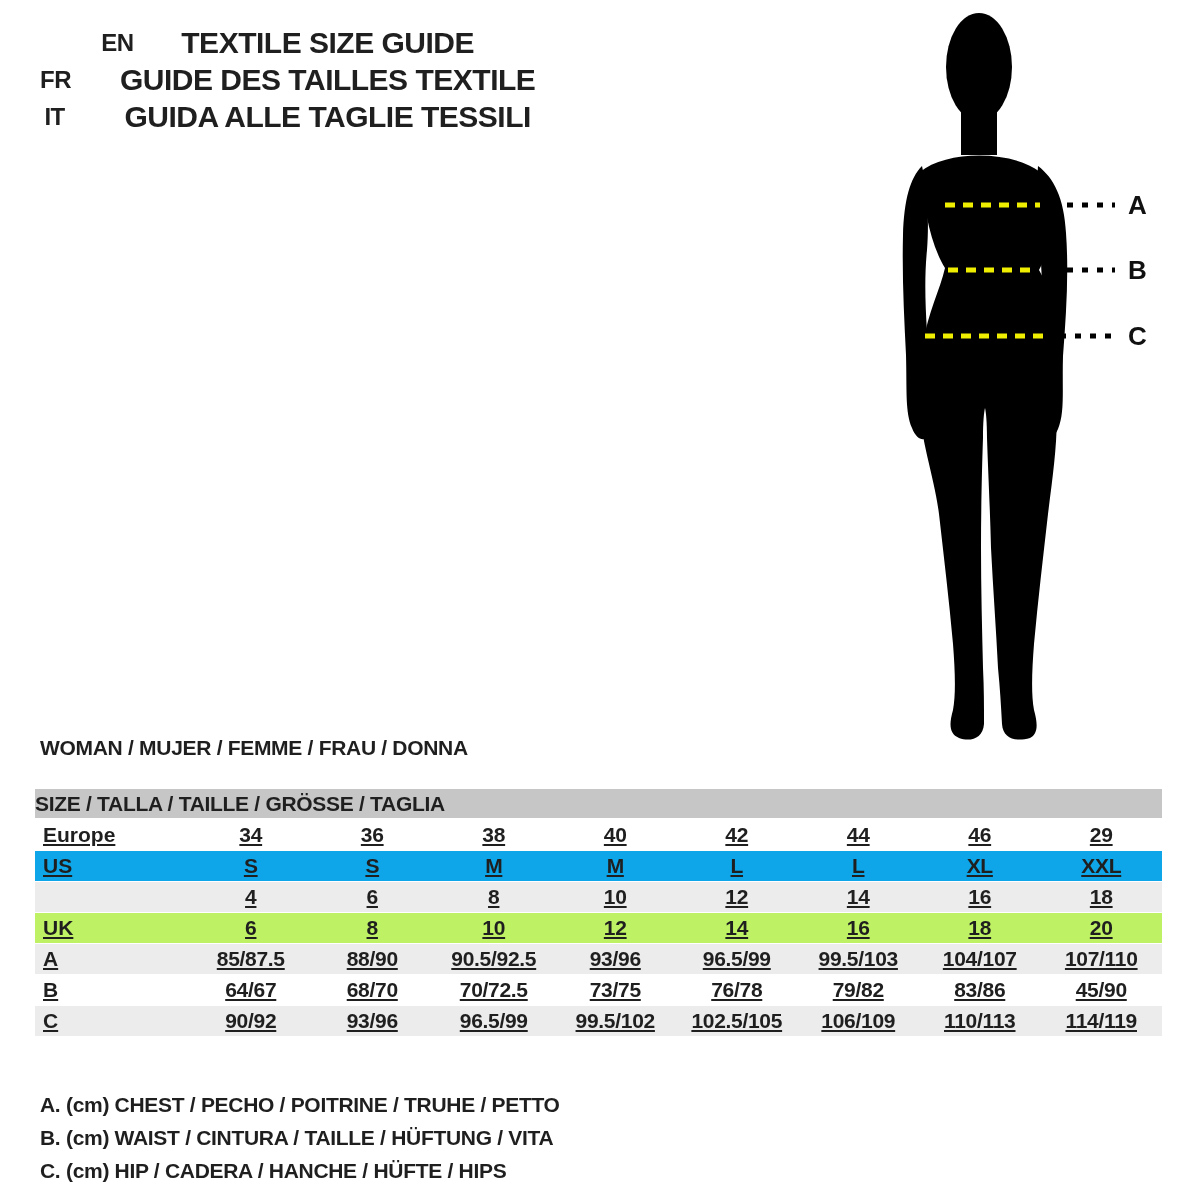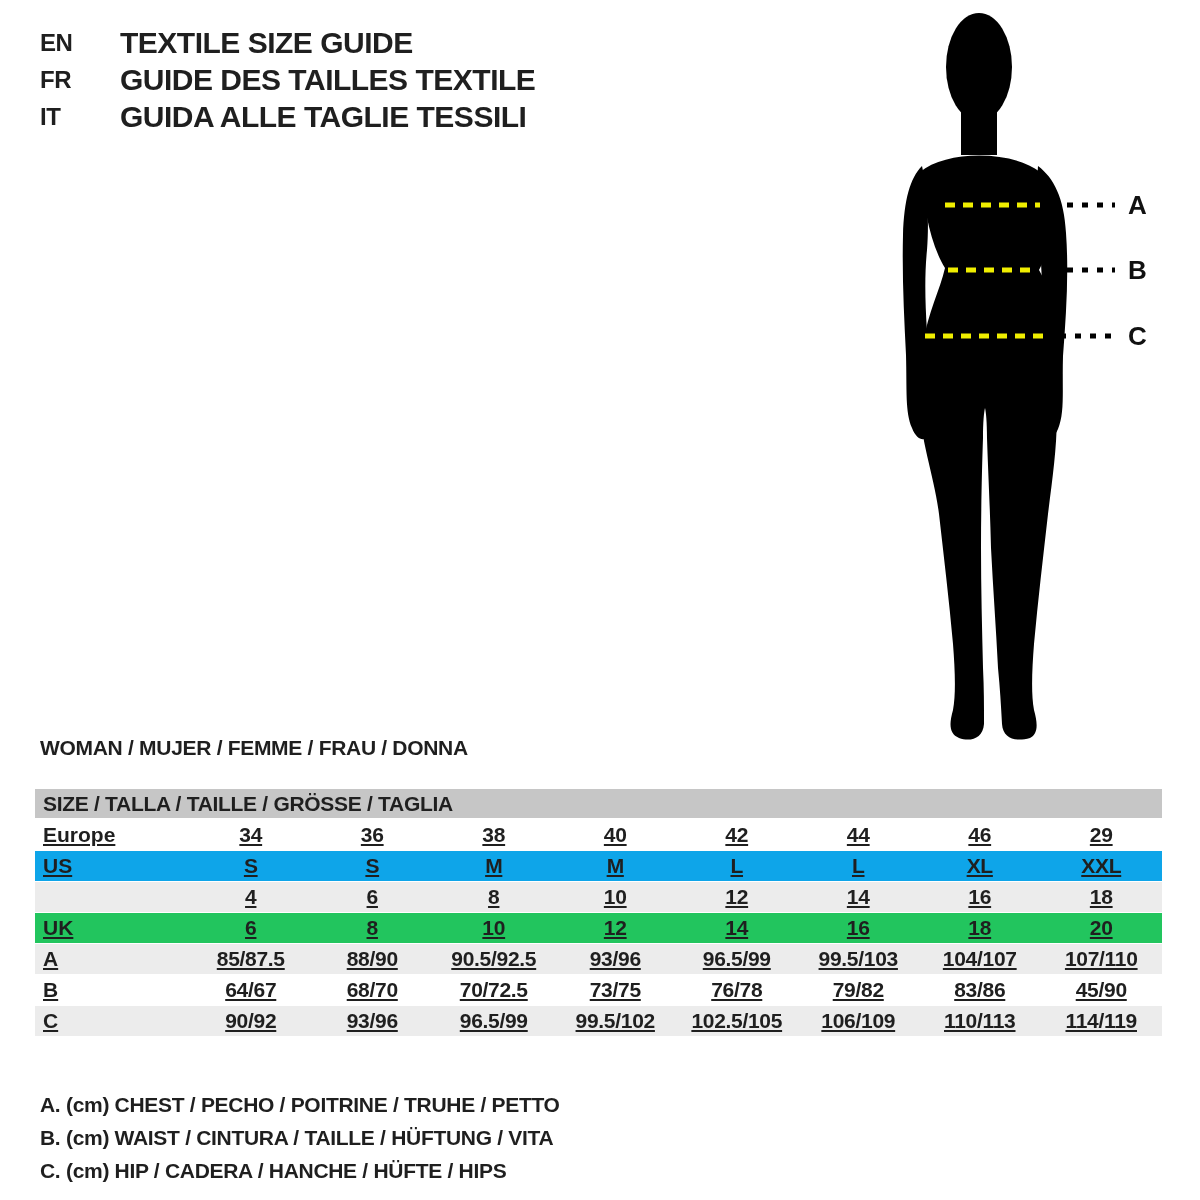--- a/index.html
+++ b/index.html
@@ -2,32 +2,32 @@
 <html><head>
 <meta charset="utf-8">
 <style>
   html,body{margin:0;padding:0;background:#fff;}
   .canvas{
     position:relative;width:1200px;height:1200px;background:#fff;overflow:hidden;
     font-family:"Liberation Sans", sans-serif;color:#1f1f1f;
   }
   
   .lang-list{position:absolute;left:40px;top:24px;}
-  .lang-row{display:flex;height:37px;align-items:center;}
+  .lang-row{display:flex;height:37px;align-items:center;justify-content:center;}
   .lang-code{width:80px;font-weight:bold;font-size:24px;letter-spacing:-0.5px;}
   .lang-label{font-weight:bold;font-size:30px;letter-spacing:-0.5px;white-space:nowrap;}
   
   .figure-wrap{position:absolute;left:860px;top:0;width:320px;height:760px;}
   .figure-wrap svg{display:block;}
   .marker-label{font-family:"Liberation Sans", sans-serif;font-size:26px;font-weight:bold;}
   
   .section-heading{position:absolute;left:40px;top:736px;font-weight:bold;font-size:21px;letter-spacing:-0.3px;white-space:nowrap;}
   
   .size-table{position:absolute;left:35px;top:789px;width:1127px;font-weight:bold;font-size:21px;}
-  .table-header{height:29px;line-height:29px;padding-left:8px;margin-bottom:2px;letter-spacing:-0.3px;}
+  .table-header{height:29px;line-height:29px;padding-left:0;margin-bottom:2px;letter-spacing:-0.3px;}
   .t-row{display:flex;height:30px;line-height:30px;border-bottom:1px solid #fff;}
   .t-label{width:155px;padding-left:8px;box-sizing:border-box;text-align:left;text-decoration:underline;}
   .t-cell{flex:1;text-align:center;letter-spacing:-0.3px;text-decoration:underline;}
   
   .legend{position:absolute;left:40px;top:1088px;}
   .legend-row{height:33px;line-height:33px;font-weight:bold;font-size:21px;letter-spacing:-0.3px;white-space:nowrap;}
 </style>
 </head>
 <body>
 
@@ -161,21 +161,21 @@
   <div class="t-cell">4</div>
           <div class="t-cell">6</div>
           <div class="t-cell">8</div>
           <div class="t-cell">10</div>
           <div class="t-cell">12</div>
           <div class="t-cell">14</div>
           <div class="t-cell">16</div>
           <div class="t-cell">18</div>
         </div>
 
-  <div class="t-row" style="background: #22c55e;">
+  <div class="t-row" style="background: #bef264;">
     <div class="t-label">UK</div>
   <div class="t-cell">6</div>
           <div class="t-cell">8</div>
           <div class="t-cell">10</div>
           <div class="t-cell">12</div>
           <div class="t-cell">14</div>
           <div class="t-cell">16</div>
           <div class="t-cell">18</div>
           <div class="t-cell">20</div>
         </div>

